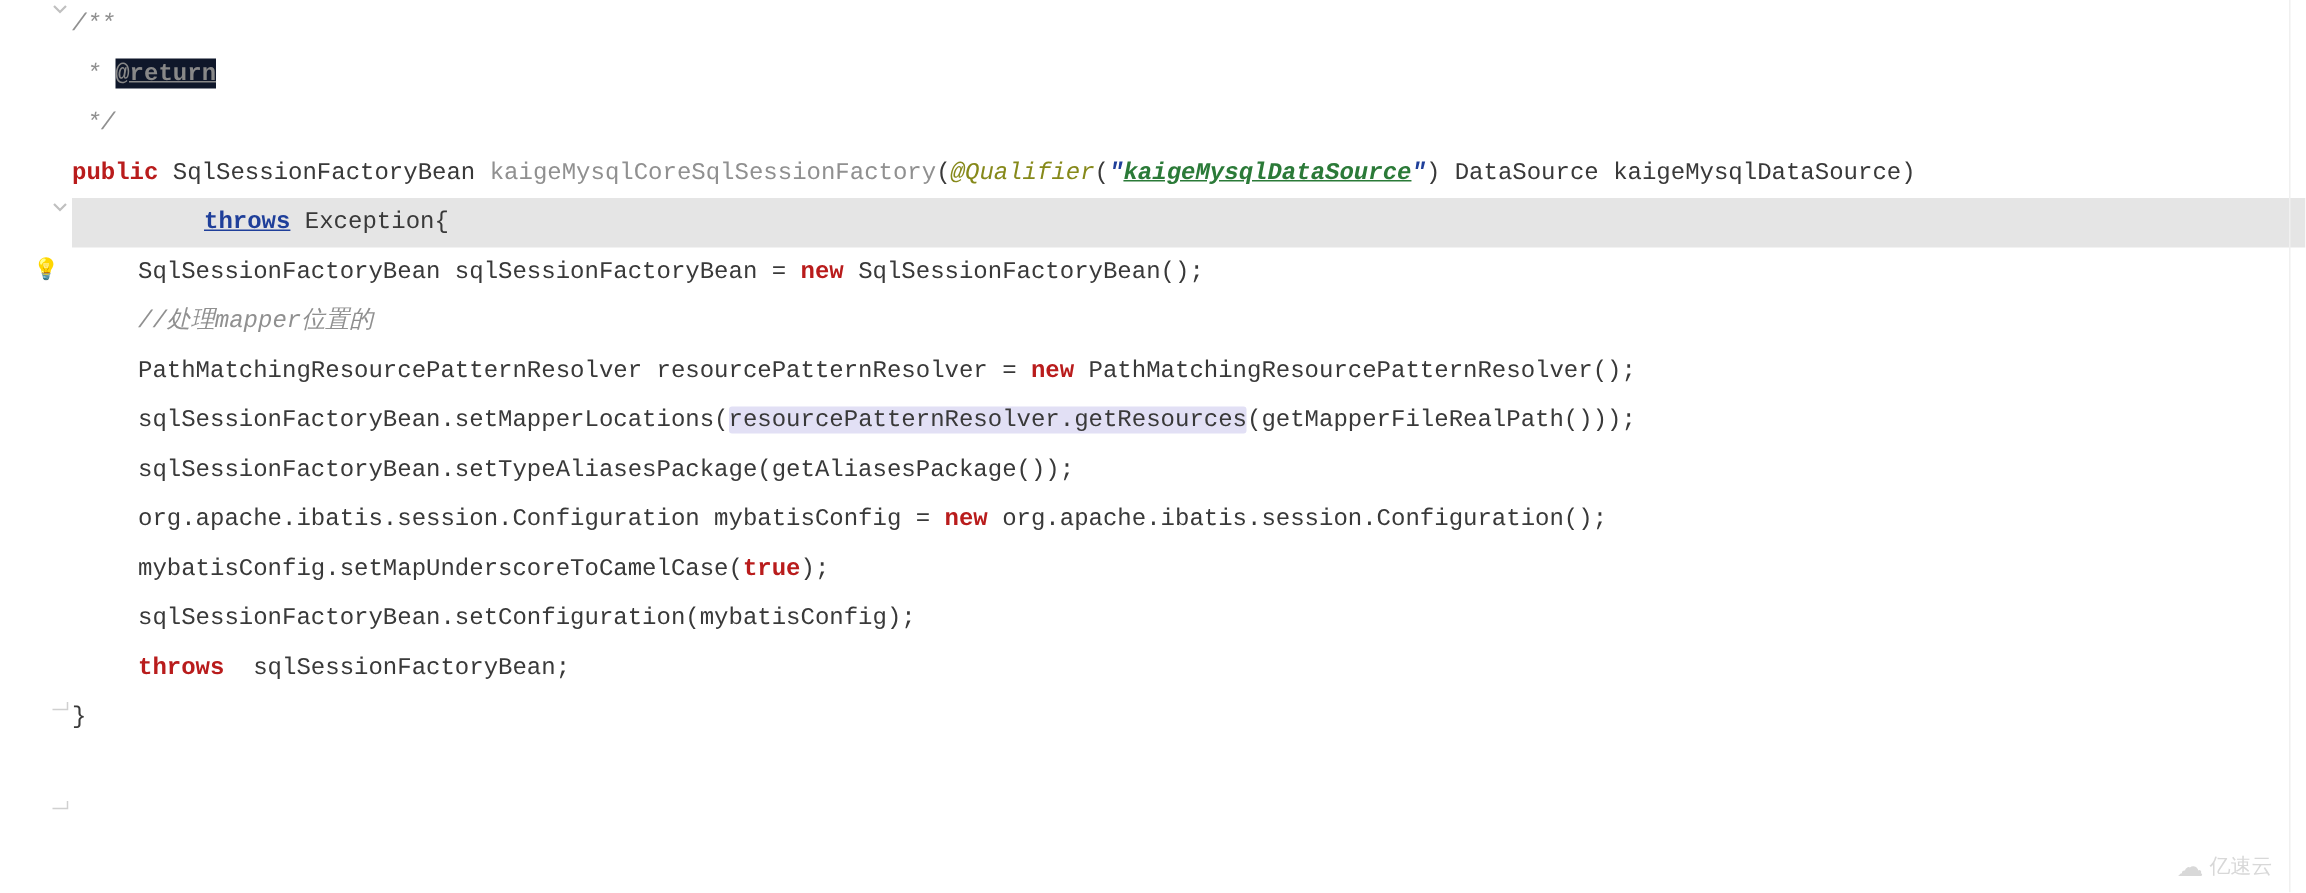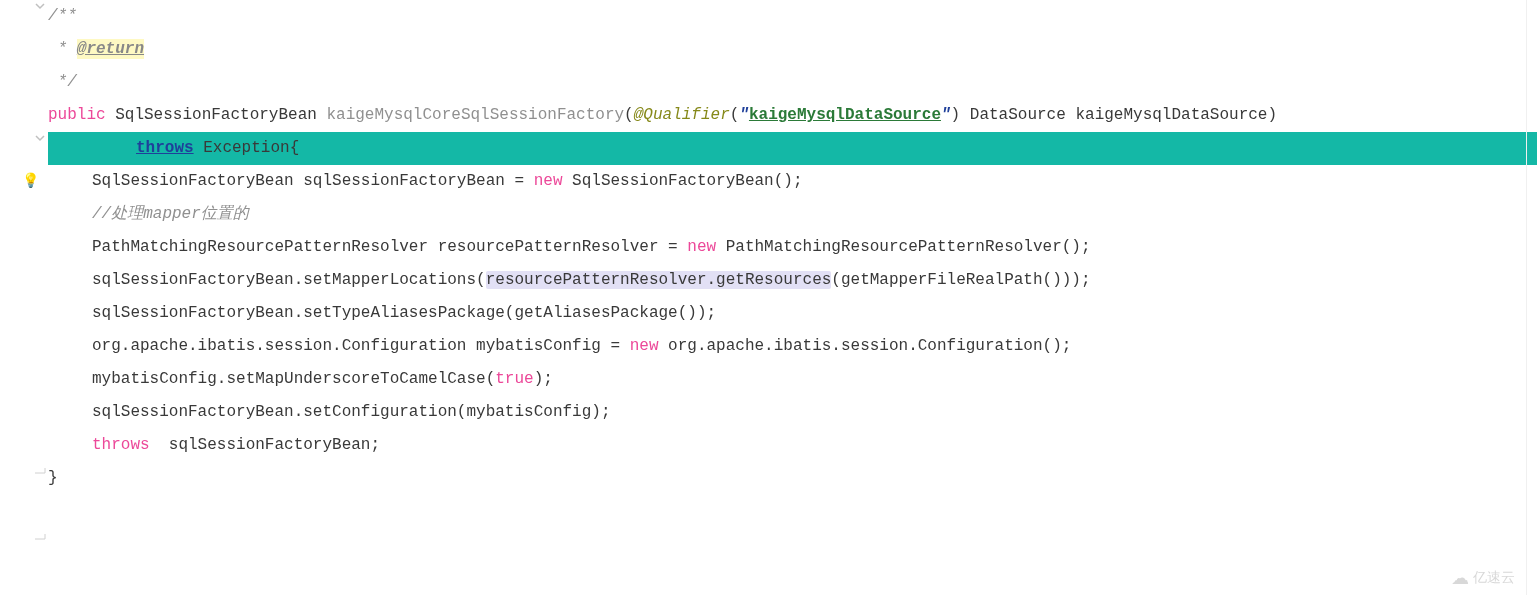--- a/index.html
+++ b/index.html
@@ -43,38 +43,37 @@
   .line {
     height: 33px;
     line-height: 33px;
     white-space: pre;
     color: #393939;
   }
   .indent { display: inline-block; }
   .i1 { width: 0px; }
   .i2 { width: 44px; }
   .i3 { width: 88px; }
-  .kw { color: #ec4899; font-weight: normal; text-align: center; }
+  .kw { color: #b91c1c; font-weight: bold; text-align: center; }
   .kw-throws { color: #1f3f9a; font-weight: bold; text-decoration: underline; }
   .comment-doc { color: #909090; font-style: italic; }
   .comment-line { color: #909090; font-style: italic; margin-top: 27px; }
   .doc-tag {
     color: #888888;
-    font-style: italic;
     text-decoration: underline;
-    background: #fef9c3;
+    background: #0f172a;
     font-weight: bold;
     padding: 1px 0;
   }
   .annotation { color: #86891a; font-style: italic; }
   .string-quote { color: #1f3f9a; font-weight: bold; font-style: italic; }
-  .string-val { color: #2b7a38; font-weight: bold; text-decoration: underline; }
+  .string-val { color: #2b7a38; font-weight: bold; font-style: italic; text-decoration: underline; }
   .method-name { color: #909090; }
   .highlight-line {
-    background: #14b8a6;
+    background: #e5e5e5;
     display: block;
     width: 100%;
   }
   .usage-hl {
     background: #e2e0f5;
     border-radius: 2px;
   }
   .watermark {
     position: absolute;
     right: 22px;

